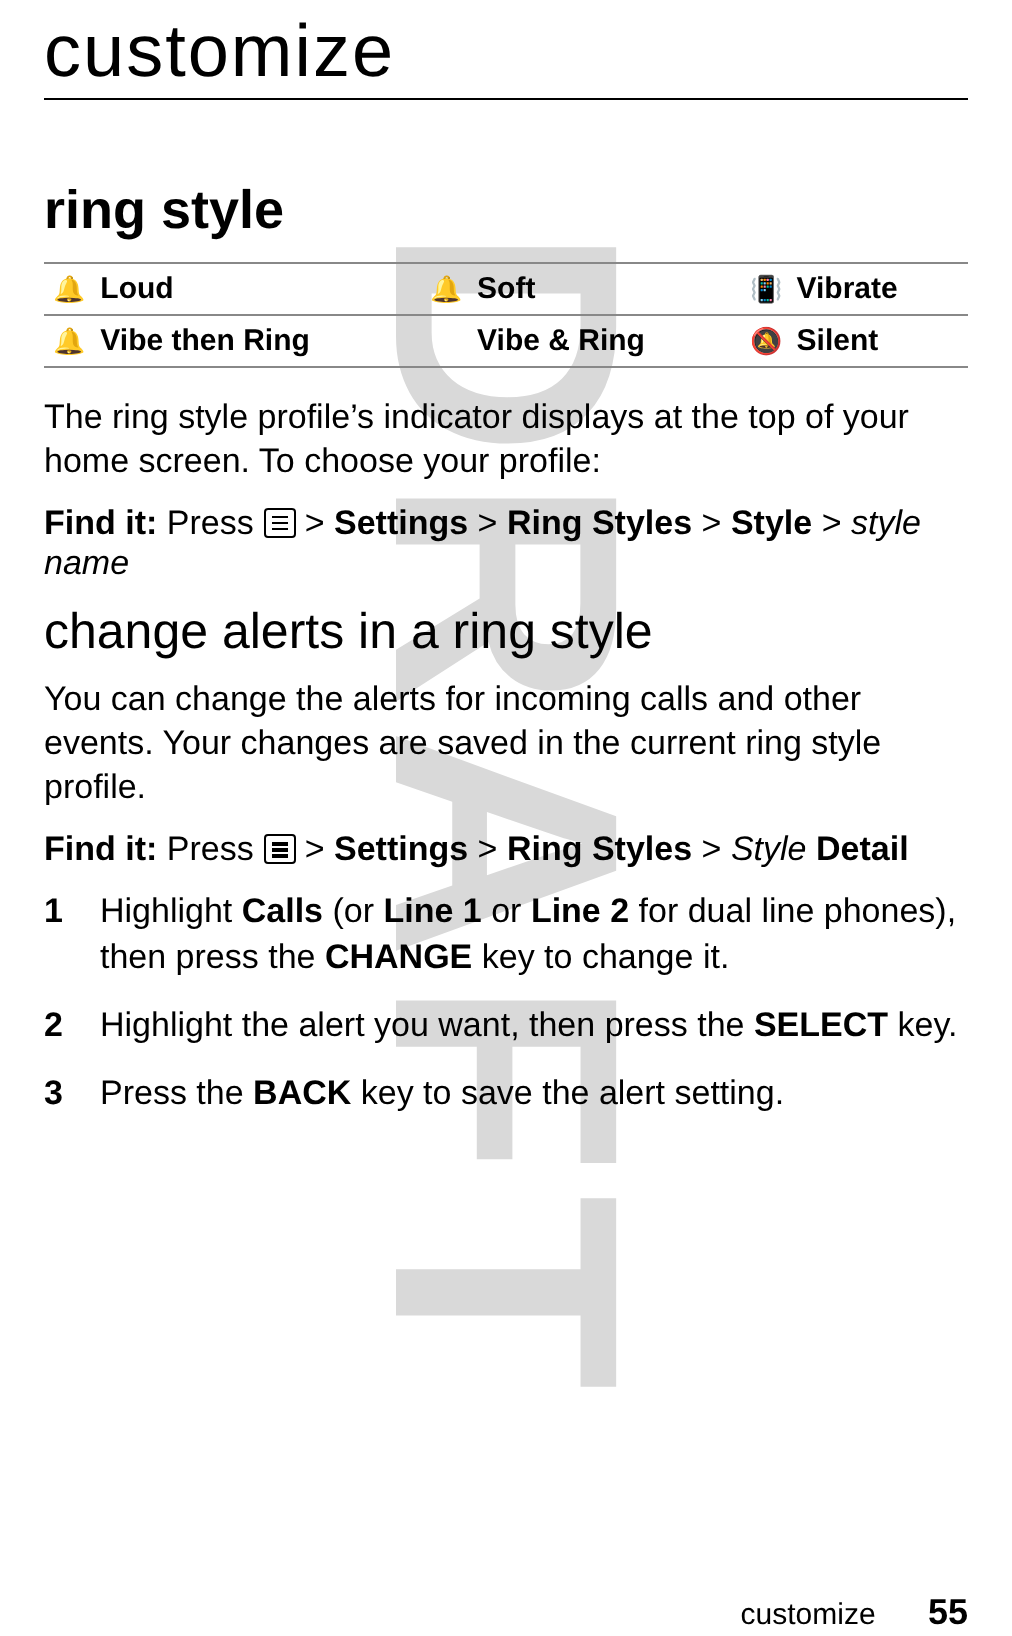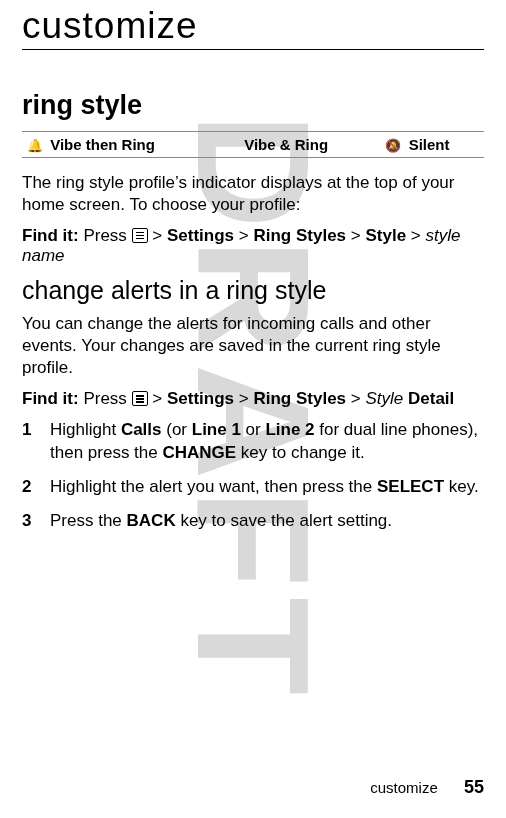--- a/index.html
+++ b/index.html
@@ -120,21 +120,21 @@
   }
   ol.steps li::before {
     content: counter(step);
     position: absolute;
     left: 0; top: 0;
     font-weight: bold;
     font-size: 17px;
   }
   .footer {
     position: absolute;
-    bottom: 20px;
+    bottom: 1px;
     right: 22px;
     font-size: 15px;
   }
   .footer .pg {
     font-weight: bold;
     font-size: 18px;
     margin-left: 22px;
   }
 </style>
 </head>
@@ -144,20 +144,34 @@
 
 <div class="page">
 
   <h1 class="title">customize</h1>
 
   <h2 class="section">ring style</h2>
 
 
   <table class="profiles">
     <tbody>
+        <tr>
+      <td>
+        <span class="icon">🔔</span>
+        <span class="lbl">Loud</span>
+      </td>
+      <td>
+        <span class="icon">🔔</span>
+        <span class="lbl">Soft</span>
+      </td>
+      <td>
+        <span class="icon">📳</span>
+        <span class="lbl">Vibrate</span>
+      </td>
+    </tr>
     <tr>
       <td>
         <span class="icon">🔔</span>
         <span class="lbl">Vibe then Ring</span>
       </td>
       <td>
         <span class="icon"></span>
         <span class="lbl">Vibe &amp; Ring</span>
       </td>
       <td>

